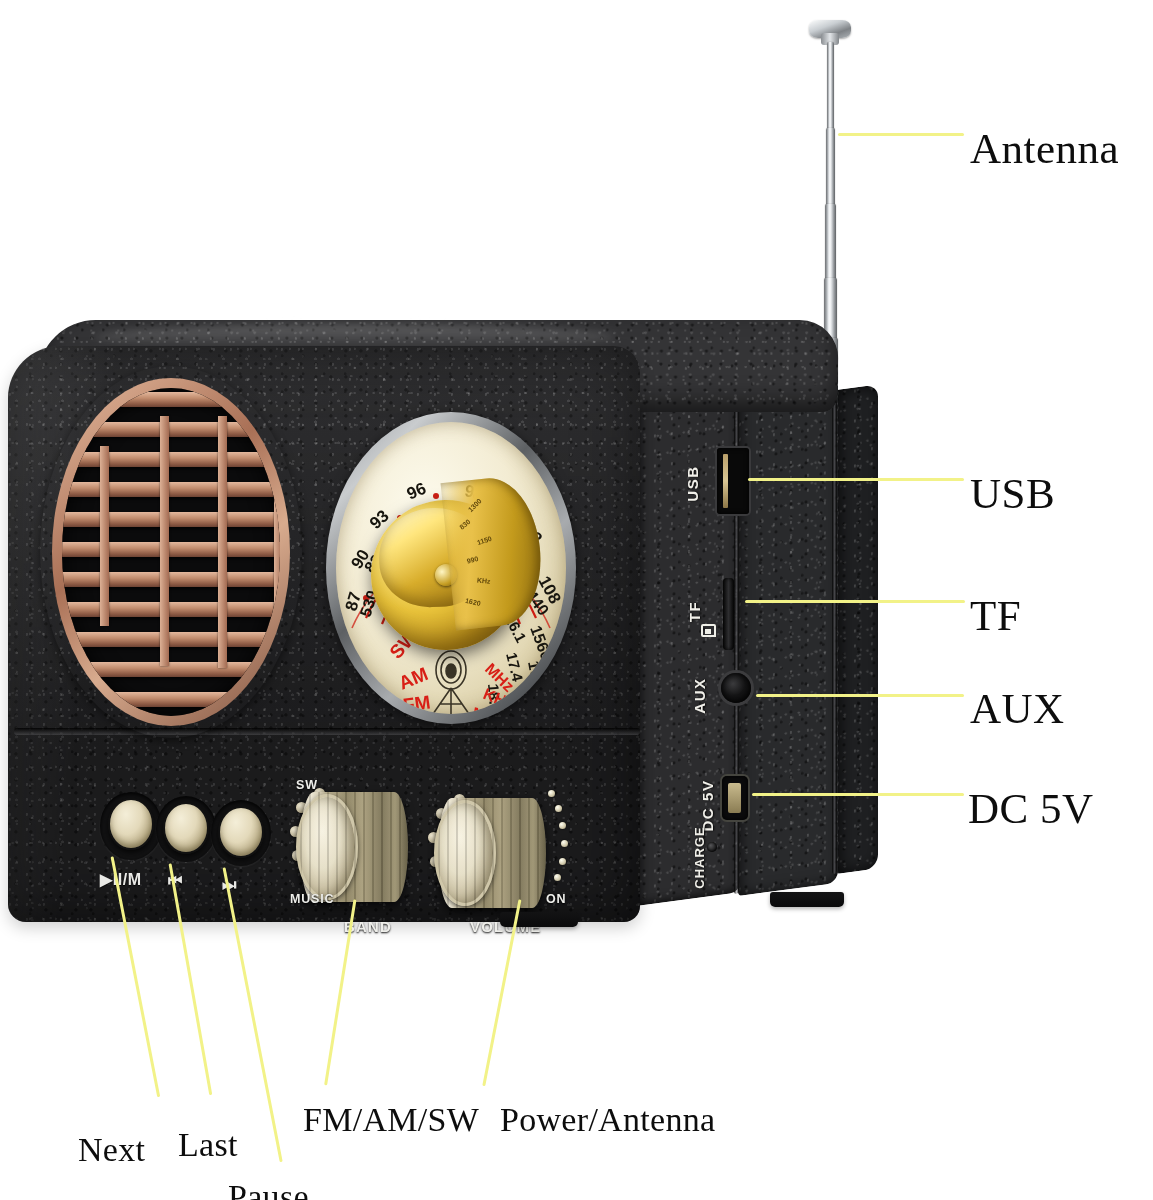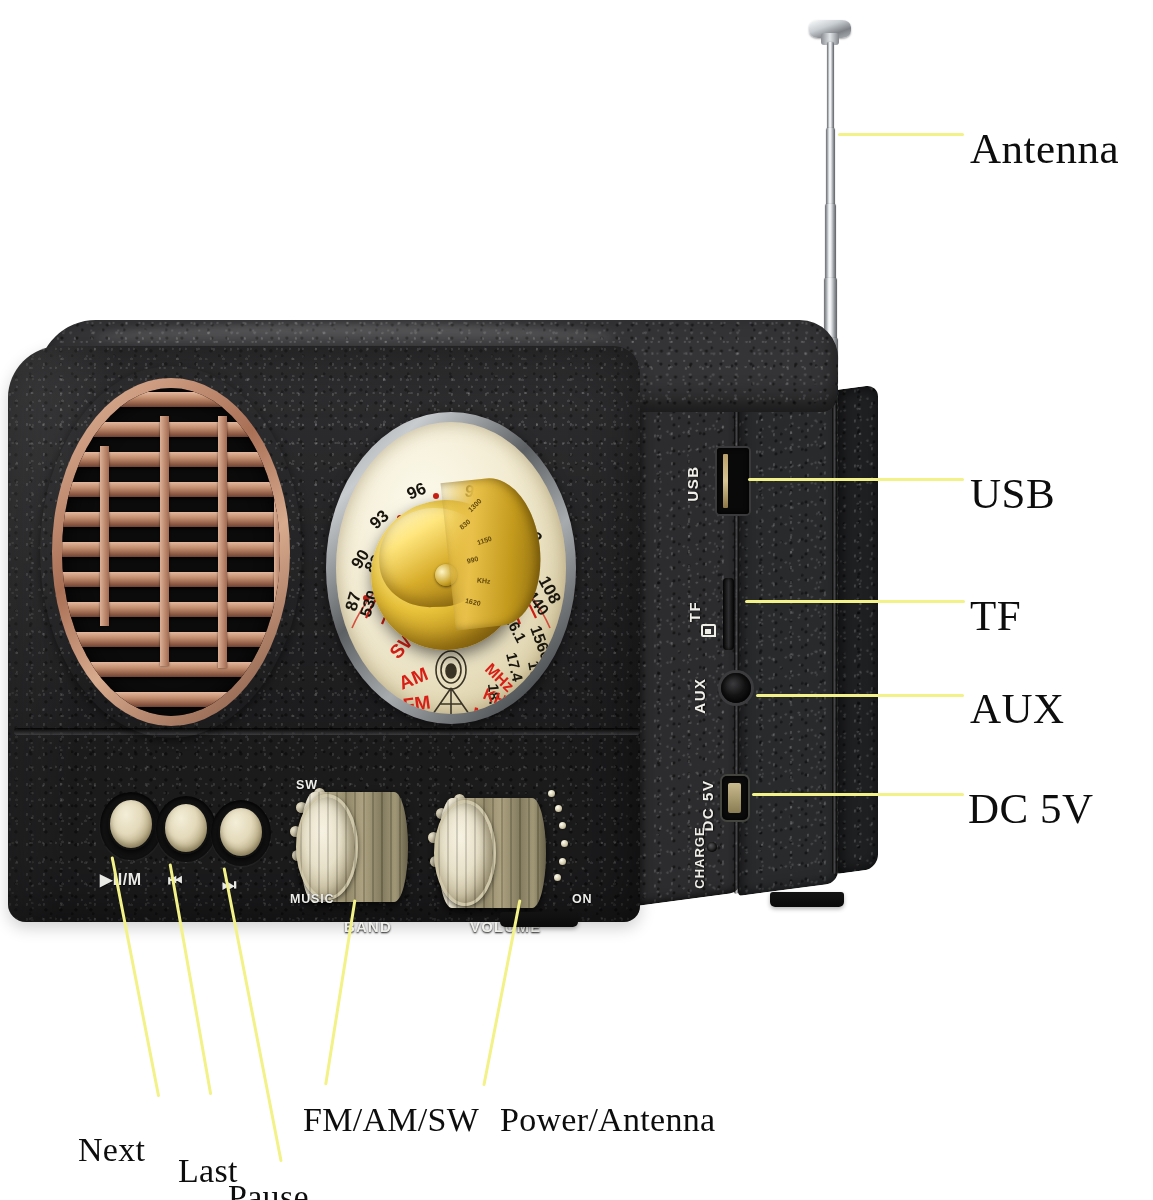--- a/index.html
+++ b/index.html
@@ -507,21 +507,21 @@
           <div class="knob-cap"></div>
         </div>
         <div>
           <div class="led-dot" style="left:540px; top:444px;"></div>
           <div class="led-dot" style="left:547px; top:459px;"></div>
           <div class="led-dot" style="left:551px; top:476px;"></div>
           <div class="led-dot" style="left:553px; top:494px;"></div>
           <div class="led-dot" style="left:551px; top:512px;"></div>
           <div class="led-dot" style="left:546px; top:528px;"></div>
         </div>
-        <span class="panel-label sm" style="left:564px; top:546px;text-align:right;">ON</span>
+        <span class="panel-label sm" style="left:538px; top:546px;text-align:right;">ON</span>
         <span class="panel-label" style="left:462px; top:572px;">VOLUME</span>
       </div>
     </div>
 
     <div>
       <span class="side-text" style="left:674px; top:155px;">USB</span>
       <div class="port-usb" style="left:717px; top:128px;"></div>
 
       <span class="side-text" style="left:684px; top:283px;">TF</span>
       <div class="tf-card-icon" style="left:702px; top:303px;"></div>
@@ -558,19 +558,19 @@
   <div>
     <div class="ann-label ann-right" style="left:970px; top:108px;">Antenna</div>
     <div class="ann-label ann-right" style="left:970px; top:453px;">USB</div>
     <div class="ann-label ann-right" style="left:970px; top:575px;">TF</div>
     <div class="ann-label ann-right" style="left:970px; top:668px;">AUX</div>
     <div class="ann-label ann-right" style="left:968px; top:768px;">DC 5V</div>
   </div>
 
   <div>
     <div class="ann-label ann-bottom" style="left:78px; top:1115px;">Next</div>
-    <div class="ann-label ann-bottom" style="left:178px; top:1136px;">Last</div>
+    <div class="ann-label ann-bottom" style="left:178px; top:1110px;">Last</div>
     <div class="ann-label ann-bottom" style="left:228px; top:1162px;">Pause</div>
     <div class="ann-label ann-bottom" style="left:303px; top:1085px;">FM/AM/SW</div>
     <div class="ann-label ann-bottom" style="left:500px; top:1085px;">Power/Antenna</div>
   </div>
 
 </div>
 
 </body></html>

